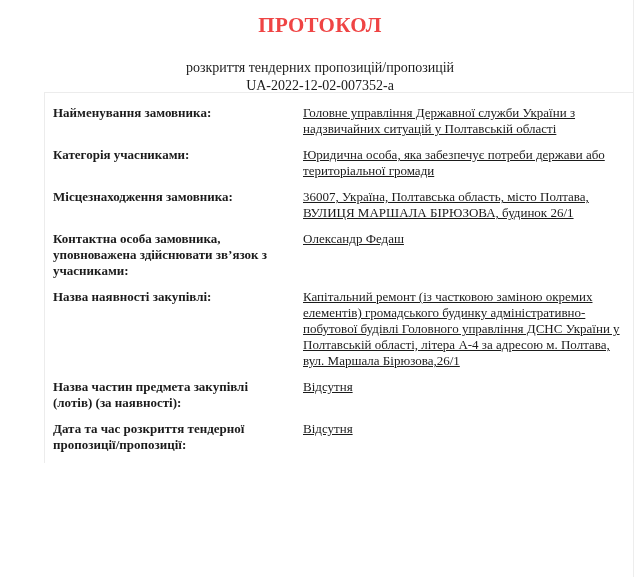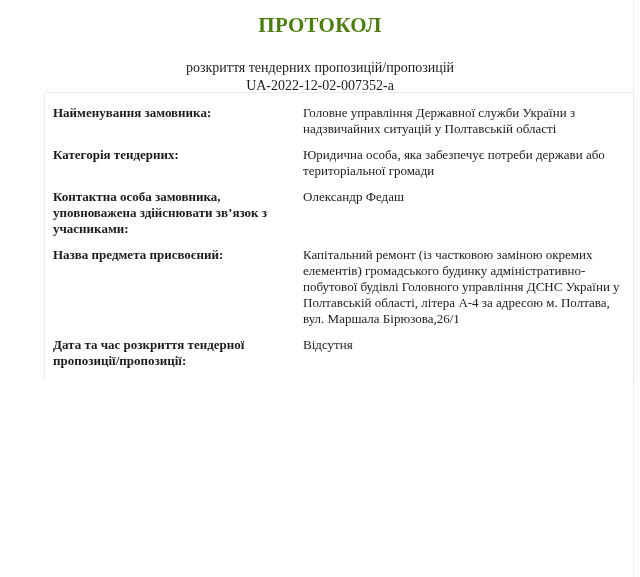--- a/index.html
+++ b/index.html
@@ -24,21 +24,21 @@
     background: #ededed;
   }
   header {
     text-align: center;
     padding-top: 13px;
   }
   .doc-title {
     margin: 0;
     font-size: 21px;
     font-weight: bold;
-    color: #4d7c0f;
+    color: #ef4444;
     letter-spacing: 0.3px;
   }
   .doc-subtitle {
     margin-top: 22px;
     font-size: 14px;
   }
   .doc-reference {
     margin-top: 2px;
     font-size: 14px;
   }
@@ -61,20 +61,21 @@
   table.info-table tr:first-child td {
     padding-top: 12px;
   }
   td.label-cell {
     width: 234px;
     font-weight: bold;
     padding-right: 6px;
   }
   td.value-cell {
     padding-right: 14px;
+    text-decoration: underline;
   }
 </style>
 </head>
 <body>
 
 <div class="page-right-edge"></div>
 
 <div>
   <header>
     <h1 class="doc-title">ПРОТОКОЛ</h1>
@@ -82,30 +83,38 @@
     <div class="doc-reference">UA-2022-12-02-007352-a</div>
   </header>
 
   <table class="info-table">
     <tbody id="info-rows">
         <tr>
           <td class="label-cell">Найменування замовника:</td>
           <td class="value-cell">Головне управління Державної служби України з надзвичайних ситуацій у Полтавській області</td>
         </tr>
         <tr>
-          <td class="label-cell">Категорія тендерних:</td>
+          <td class="label-cell">Категорія учасниками:</td>
           <td class="value-cell">Юридична особа, яка забезпечує потреби держави або територіальної громади</td>
+        </tr>
+        <tr>
+          <td class="label-cell">Місцезнаходження замовника:</td>
+          <td class="value-cell">36007, Україна, Полтавська область, місто Полтава, ВУЛИЦЯ МАРШАЛА БІРЮЗОВА, будинок 26/1</td>
         </tr>
         <tr>
           <td class="label-cell">Контактна особа замовника, уповноважена здійснювати зв’язок з учасниками:</td>
           <td class="value-cell">Олександр Федаш</td>
         </tr>
         <tr>
-          <td class="label-cell">Назва предмета присвоєний:</td>
+          <td class="label-cell">Назва наявності закупівлі:</td>
           <td class="value-cell">Капітальний ремонт (із частковою заміною окремих елементів) громадського будинку адміністративно-побутової будівлі Головного управління ДСНС України у Полтавській області, літера А-4 за адресою м. Полтава, вул. Маршала Бірюзова,26/1</td>
+        </tr>
+        <tr>
+          <td class="label-cell">Назва частин предмета закупівлі (лотів) (за наявності):</td>
+          <td class="value-cell">Відсутня</td>
         </tr>
         <tr>
           <td class="label-cell">Дата та час розкриття тендерної пропозиції/пропозиції:</td>
           <td class="value-cell">Відсутня</td>
         </tr>
       </tbody>
   </table>
 </div>
 
 </body></html>

